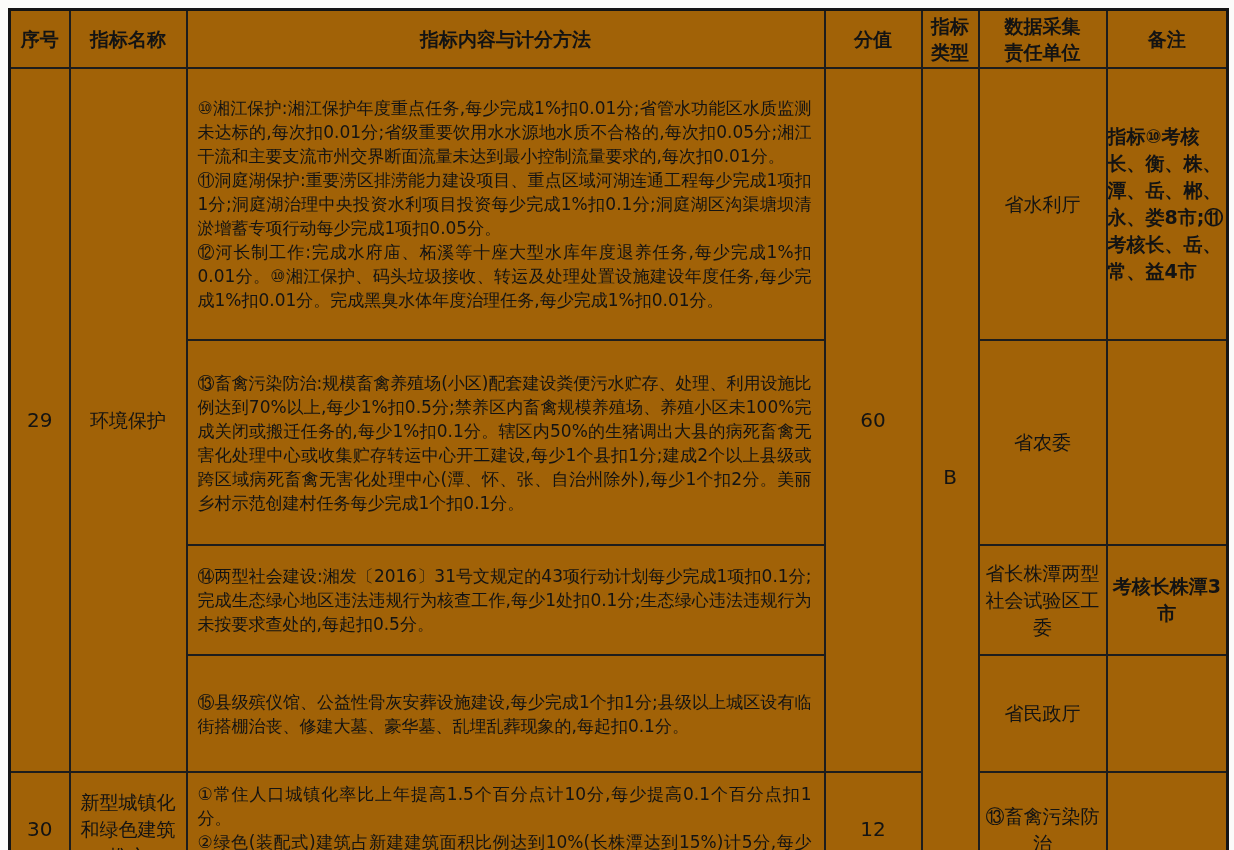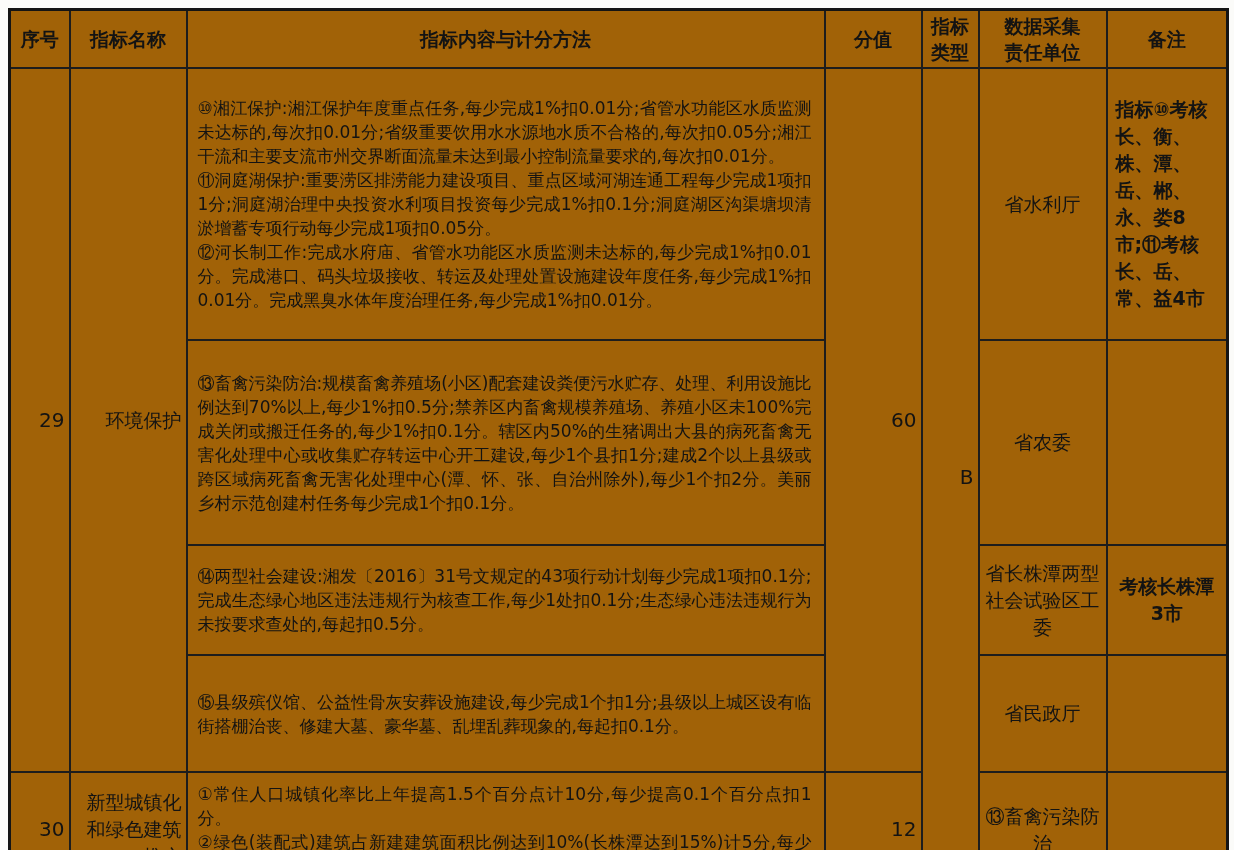--- a/index.html
+++ b/index.html
@@ -47,21 +47,21 @@
 
   th.hcell {
     font-size: 19px;
     font-weight: 700;
     text-align: center;
     white-space: pre-line;
     padding: 2px;
     line-height: 26px;
   }
   td.center-cell {
-    text-align: right;
+    text-align: center;
     font-size: 20px;
     line-height: 27px;
     padding: 12px 4px;
   }
   td.name-cell {
     font-weight: 400;
     font-size: 19px;
   }
   td.unit-cell {
     font-size: 19px;
@@ -74,21 +74,21 @@
     text-align: justify;
   }
   td.content-cell p {
     margin: 0;
     font-size: 17px;
     line-height: 24px;
   }
   td.remark-cell {
     font-size: 19px;
     line-height: 27px;
-    padding: 2px 8px;
+    padding: 2px 0;
     text-align: left;
     font-weight: 600;
   }
   td.remark-center {
     text-align: center;
     font-weight: 700;
   }
 </style>
 </head>
 <body>
@@ -117,21 +117,21 @@
         <th class="hcell">备注</th>
       </tr>
     </thead>
     <tbody>
       <tr class="r1">
         <td class="center-cell" rowspan="4">29</td>
         <td class="center-cell name-cell" rowspan="4">环境保护</td>
         <td class="content-cell">
           <p>⑩湘江保护:湘江保护年度重点任务,每少完成1%扣0.01分;省管水功能区水质监测未达标的,每次扣0.01分;省级重要饮用水水源地水质不合格的,每次扣0.05分;湘江干流和主要支流市州交界断面流量未达到最小控制流量要求的,每次扣0.01分。</p>
           <p>⑪洞庭湖保护:重要涝区排涝能力建设项目、重点区域河湖连通工程每少完成1项扣1分;洞庭湖治理中央投资水利项目投资每少完成1%扣0.1分;洞庭湖区沟渠塘坝清淤增蓄专项行动每少完成1项扣0.05分。</p>
-          <p>⑫河长制工作:完成水府庙、省管水功能区水质监测未达标的,每少完成1%扣0.01分。完成港口、码头垃圾接收、转运及处理处置设施建设年度任务,每少完成1%扣0.01分。完成黑臭水体年度治理任务,每少完成1%扣0.01分。</p>
+          <p>⑫河长制工作:完成水府庙、柘溪等十座大型水库年度退养任务,每少完成1%扣0.01分。⑩湘江保护、码头垃圾接收、转运及处理处置设施建设年度任务,每少完成1%扣0.01分。完成黑臭水体年度治理任务,每少完成1%扣0.01分。</p>
         </td>
         <td class="center-cell" rowspan="4">60</td>
         <td class="center-cell" rowspan="5">B</td>
         <td class="unit-cell">省水利厅</td>
         <td class="remark-cell">指标⑩考核长、衡、株、潭、岳、郴、永、娄8市;⑪考核长、岳、常、益4市</td>
       </tr>
       <tr class="r2">
         <td class="content-cell">
           <p>⑬畜禽污染防治:规模畜禽养殖场(小区)配套建设粪便污水贮存、处理、利用设施比例达到70%以上,每少1%扣0.5分;禁养区内畜禽规模养殖场、养殖小区未100%完成关闭或搬迁任务的,每少1%扣0.1分。辖区内50%的生猪调出大县的病死畜禽无害化处理中心或收集贮存转运中心开工建设,每少1个县扣1分;建成2个以上县级或跨区域病死畜禽无害化处理中心(潭、怀、张、自治州除外),每少1个扣2分。美丽乡村示范创建村任务每少完成1个扣0.1分。</p>
         </td>

